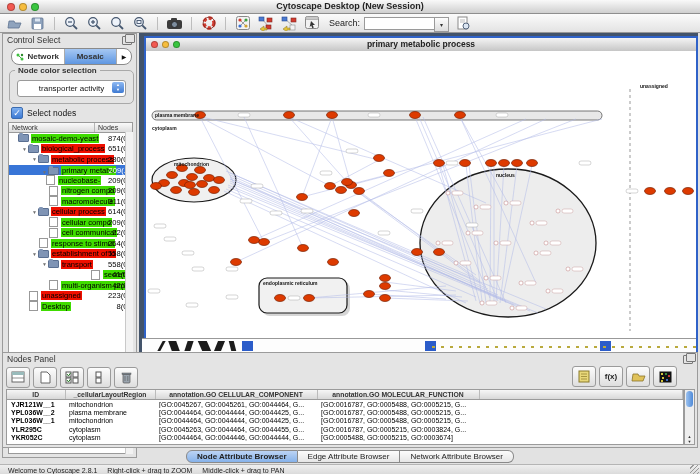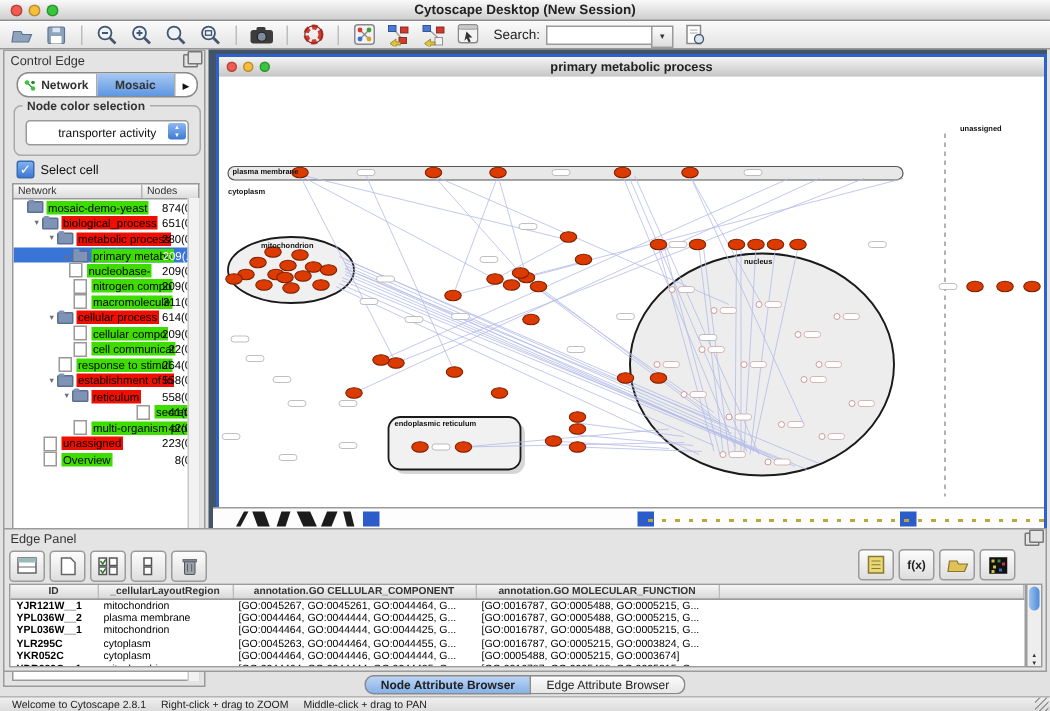--- a/index.html
+++ b/index.html
@@ -231,21 +231,21 @@
       <rect x="1" y="1" width="9" height="12" fill="#fff" stroke="#8a8a8a"></rect>
       <line x1="3" y1="4" x2="8" y2="4" stroke="#aaa" stroke-width="0.8"></line>
       <line x1="3" y1="6" x2="8" y2="6" stroke="#aaa" stroke-width="0.8"></line>
       <circle cx="9" cy="10" r="3" fill="#dce6f2" stroke="#44566e" stroke-width="0.9"></circle>
       </svg>
   </div>
 </div>
 
 <div class="abs cpanel">
   <div class="panel-head">
-    <span>Control Edge</span>
+    <span>Control Select</span>
     <span class="float-ic"></span>
   </div>
   <div class="seg">
     <div class="seg-item">
       <svg width="8" height="8">
         <line x1="2" y1="2" x2="6" y2="6" stroke="#2a8a2a" stroke-width="0.8"></line>
         <circle cx="2" cy="2" r="1.5" fill="#3fc03f"></circle>
           <circle cx="6" cy="6" r="1.5" fill="#3fc03f"></circle>
         <circle cx="6" cy="2" r="1.2" fill="#2a8a2a"></circle>
         </svg>
@@ -258,21 +258,21 @@
   </div>
   <div class="groupbox">
     <span class="legend">Node color selection</span>
     <div class="combo">
       <span>transporter activity</span>
       <div class="combo-step">▲<br>▼</div>
     </div>
   </div>
   <div class="checkrow">
     <div class="checkbox">✓</div>
-    <span class="checklabel">Select cell</span>
+    <span class="checklabel">Select nodes</span>
   </div>
   <div class="tree-head">
     <span class="th-net">Network</span>
     <span class="th-nodes">Nodes</span>
   </div>
   <div class="tree-body">
       <div class="trow" style="padding-left: 2px;">
         <span class="tarrow"></span>
         <span class="fld"></span>
         <span class="tlabel hl-green">mosaic-demo-yeast</span>
@@ -340,21 +340,21 @@
       </div>
       <div class="trow" style="padding-left: 22px;">
         <span class="tarrow">▼</span>
         <span class="fld"></span>
         <span class="tlabel hl-red">establishment of lo</span>
         <span class="tcount">558(0)</span>
       </div>
       <div class="trow" style="padding-left: 32px;">
         <span class="tarrow">▼</span>
         <span class="fld"></span>
-        <span class="tlabel hl-red">reticulum</span>
+        <span class="tlabel hl-red">transport</span>
         <span class="tcount">558(0)</span>
       </div>
       <div class="trow" style="padding-left: 28px; margin-left: 46px;">
         <span class="tarrow"></span>
         <span class="fil"></span>
         <span class="tlabel hl-green">secretion</span>
         <span class="tcount">41(0)</span>
       </div>
       <div class="trow" style="padding-left: 32px;">
         <span class="tarrow"></span>
@@ -364,21 +364,21 @@
       </div>
       <div class="trow" style="padding-left: 12px;">
         <span class="tarrow"></span>
         <span class="fil"></span>
         <span class="tlabel hl-red">unassigned</span>
         <span class="tcount">223(0)</span>
       </div>
       <div class="trow" style="padding-left: 12px;">
         <span class="tarrow"></span>
         <span class="fil"></span>
-        <span class="tlabel hl-green">Overview</span>
+        <span class="tlabel hl-green">Desktop</span>
         <span class="tcount">8(0)</span>
       </div>
     </div>
   <div class="tree-scroll"></div>
 </div>
 
 <div class="abs desktop"></div>
 <div class="abs netwin">
   <div class="net-titlebar">
     <div class="abs lights" style="left:5px;top:3px">
@@ -581,21 +581,21 @@
   <div class="gl" style="left:74px;width:7px;height:10px;transform:skewX(-22deg)"></div>
   <div class="gl" style="left:88px;width:5px;height:10px;transform:skewX(14deg)"></div>
   <div class="bluesq" style="left:100px"></div>
   <div class="bluesq" style="left:283px"></div>
   <div class="bluesq" style="left:458px"></div>
   <div class="dashes"></div>
 </div>
 
 <div class="abs dpanel">
   <div class="panel-head">
-    <span>Edge Panel</span>
+    <span>Nodes Panel</span>
     <span class="float-ic"></span>
   </div>
   <div class="dtoolbar">
     <div class="dbtn">
       <svg width="14" height="12">
         <rect x="1" y="1" width="12" height="10" fill="#fff" stroke="#666"></rect>
         <rect x="1" y="1" width="12" height="3" fill="#9bb"></rect>
         <line x1="1" y1="7" x2="13" y2="7" stroke="#666" stroke-width="0.7"></line>
         </svg>
     </div>
@@ -724,20 +724,21 @@
   </div>
   <div class="vscroll">
     <div class="vthumb"></div>
     <div class="varrows">▲<br>▼</div>
   </div>
 </div>
 
 <div class="abs dtabs">
     <div class="btab sel">Node Attribute Browser</div>
     <div class="btab">Edge Attribute Browser</div>
+    <div class="btab">Network Attribute Browser</div>
   </div>
 
 <div class="abs statusbar">
   <span class="status-item">Welcome to Cytoscape 2.8.1</span>
   <span class="status-item">Right-click + drag to ZOOM</span>
   <span class="status-item">Middle-click + drag to PAN</span>
   <div class="grip"></div>
 </div>
 
 </body></html>

